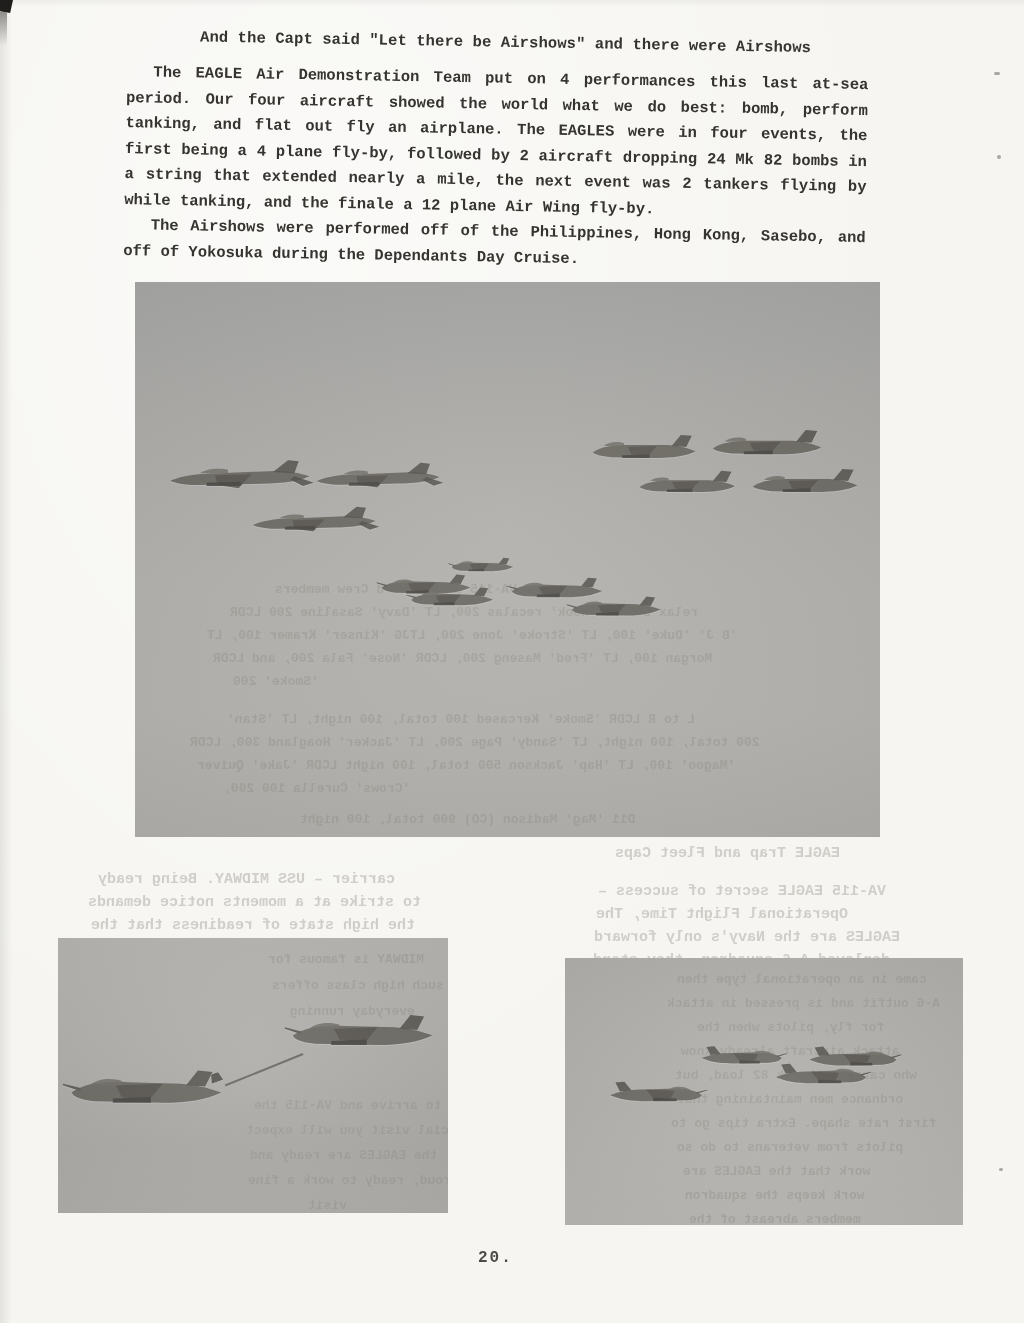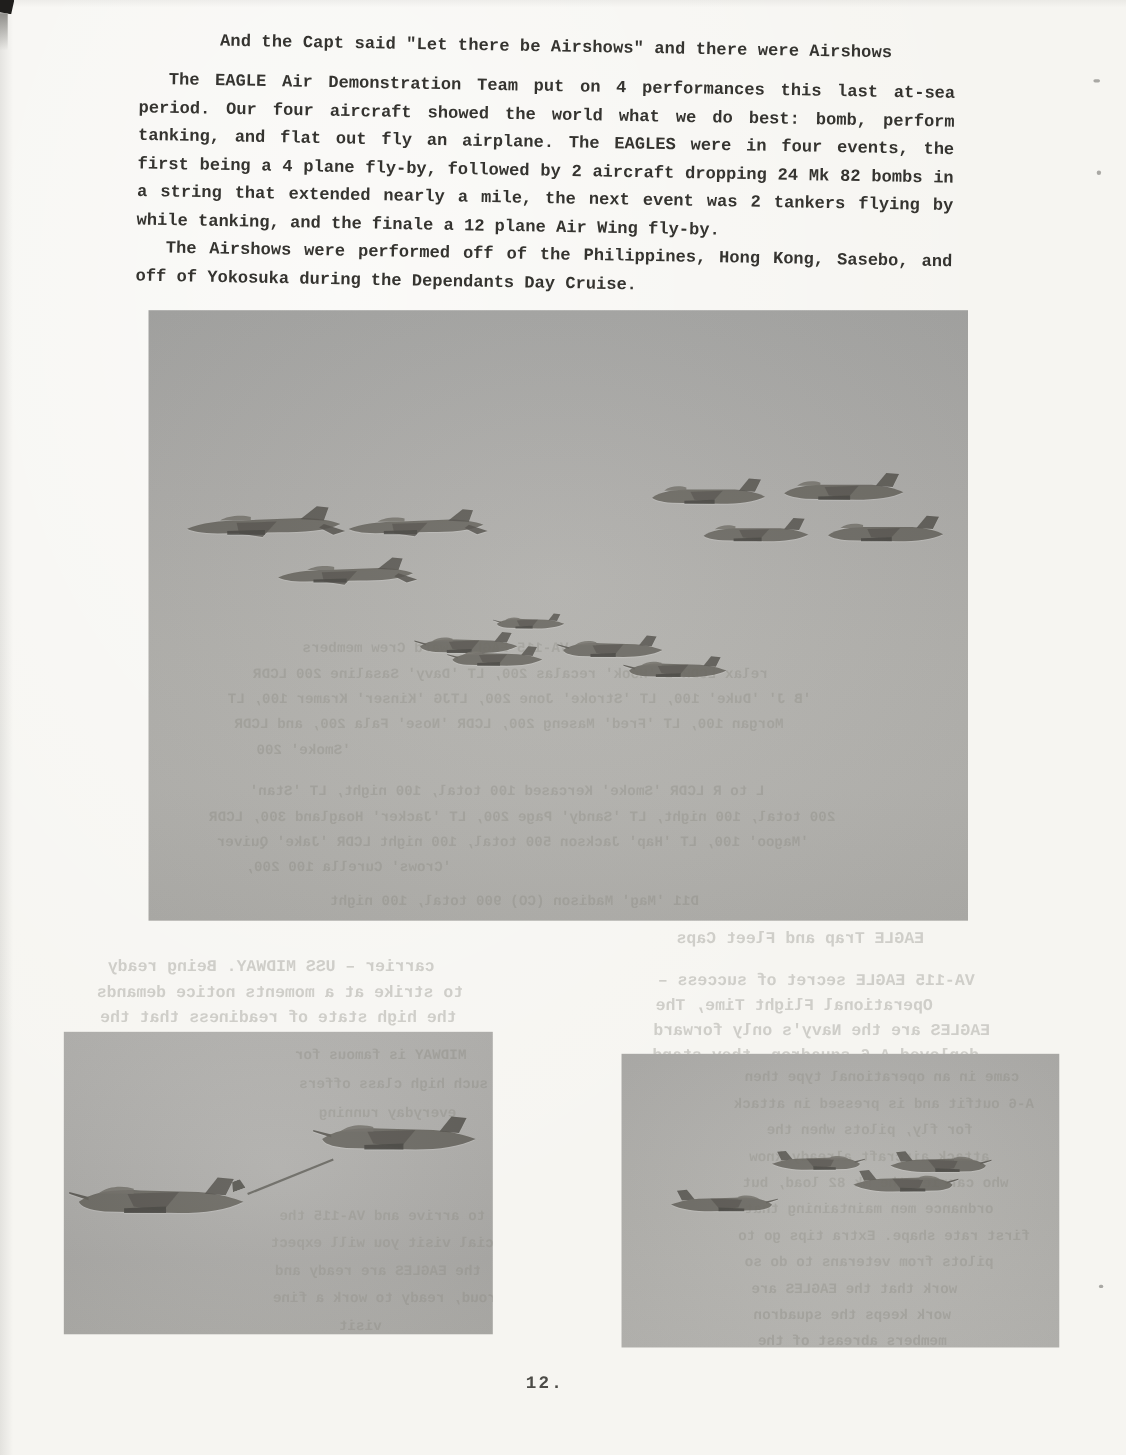--- a/index.html
+++ b/index.html
@@ -306,14 +306,14 @@
             <path d="M8 18 C16 12 30 10 46 11 L82 12 C96 13 104 16 110 18 C100 23 86 25 70 25 L24 24 C14 23 9 21 8 18 Z" fill="#64625b" fill-opacity=".88"></path>
             <path d="M86 13 L94 3 L104 4 L99 14 Z" fill="#55534d" fill-opacity=".88"></path>
             <path d="M38 13 L70 12 L60 24 L42 21 Z" fill="#5b5953" fill-opacity=".88"></path>
             <path d="M20 13 C26 8 36 8 42 10 L42 13 Z" fill="#74726b" fill-opacity=".88"></path>
             <path d="M36 22 L62 21 L62 25 L36 25 Z" fill="#4a4944" fill-opacity=".88"></path>
           </svg>
         </div>
       </div>
   </div>
 
-  <div id="page-number">12.</div>
+  <div id="page-number">20.</div>
 </div>
 
 </body></html>

